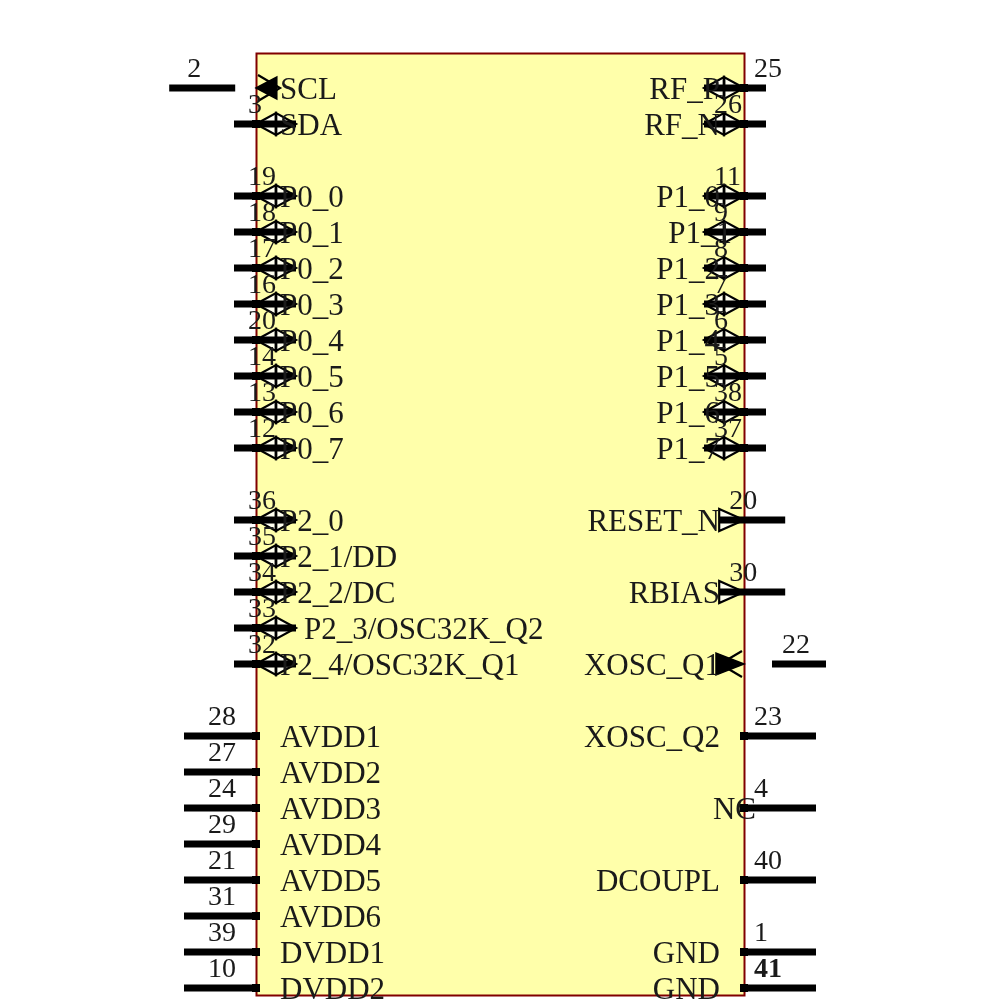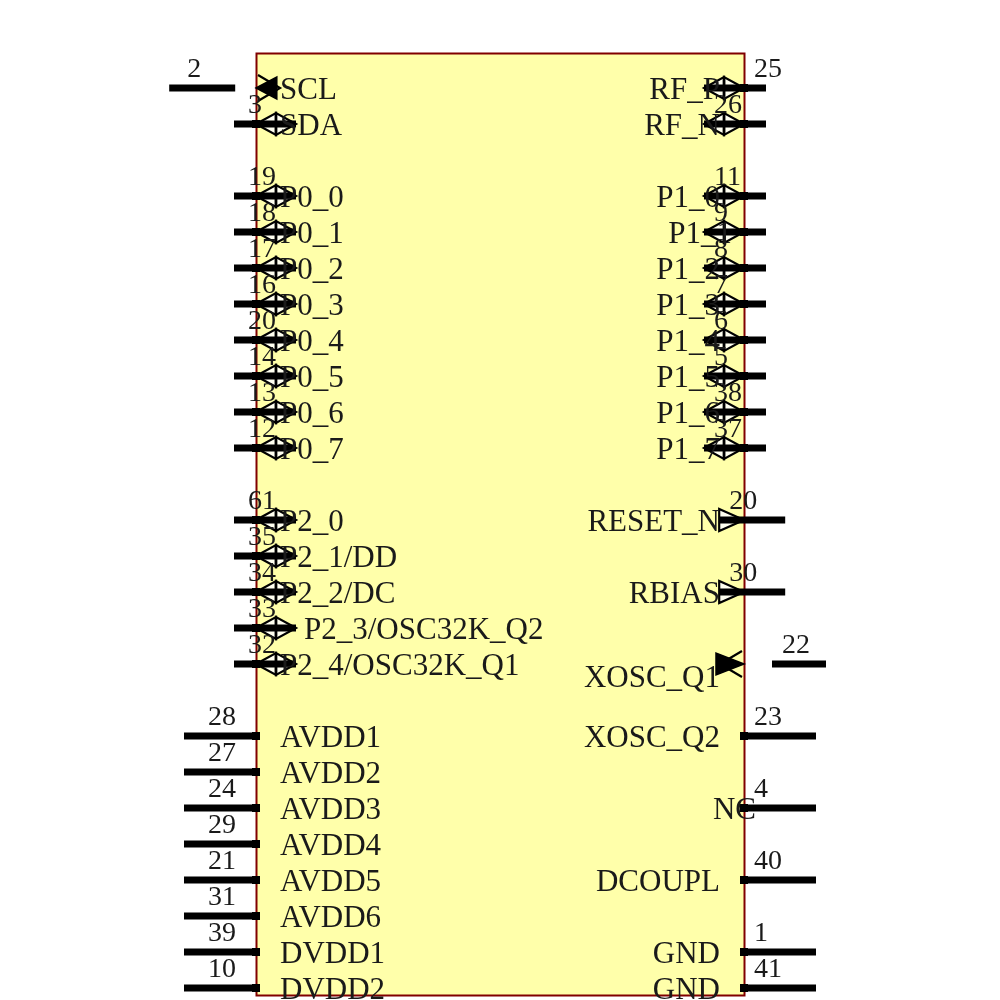--- a/index.html
+++ b/index.html
@@ -328,21 +328,21 @@
       <div class="pinnum" style="top: 270px; left: 248px;">16</div>
       <div class="pinlabel left" style="top: 289px; left: 280px;">P0_3</div>
       <div class="pinnum" style="top: 306px; left: 248px;">20</div>
       <div class="pinlabel left" style="top: 325px; left: 280px;">P0_4</div>
       <div class="pinnum" style="top: 342px; left: 248px;">14</div>
       <div class="pinlabel left" style="top: 361px; left: 280px;">P0_5</div>
       <div class="pinnum" style="top: 378px; left: 248px;">13</div>
       <div class="pinlabel left" style="top: 397px; left: 280px;">P0_6</div>
       <div class="pinnum" style="top: 414px; left: 248px;">12</div>
       <div class="pinlabel left" style="top: 433px; left: 280px;">P0_7</div>
-      <div class="pinnum" style="top: 486px; left: 248px;">61</div>
+      <div class="pinnum" style="top: 486px; left: 248px;">36</div>
       <div class="pinlabel left" style="top: 505px; left: 280px;">P2_0</div>
       <div class="pinnum" style="top: 522px; left: 248px;">35</div>
       <div class="pinlabel left" style="top: 541px; left: 280px;">P2_1/DD</div>
       <div class="pinnum" style="top: 558px; left: 248px;">34</div>
       <div class="pinlabel left" style="top: 577px; left: 280px;">P2_2/DC</div>
       <div class="pinnum" style="top: 594px; left: 248px;">33</div>
       <div class="pinlabel left" style="top: 613px; left: 280px; margin-left: 24px;">P2_3/OSC32K_Q2</div>
       <div class="pinnum" style="top: 630px; left: 248px;">32</div>
       <div class="pinlabel left" style="top: 649px; left: 280px;">P2_4/OSC32K_Q1</div>
       <div class="pinnum" style="top: 702px; left: 208px;">28</div>
@@ -379,25 +379,25 @@
       <div class="pinlabel right" style="top: 361px; left: 0px; width: 720px;">P1_5</div>
       <div class="pinnum" style="top: 378px; left: 714px;">38</div>
       <div class="pinlabel right" style="top: 397px; left: 0px; width: 720px;">P1_6</div>
       <div class="pinnum" style="top: 414px; left: 714px;">37</div>
       <div class="pinlabel right" style="top: 433px; left: 0px; width: 720px;">P1_7</div>
       <div class="pinnum" style="top: 486px; left: 729.2px;">20</div>
       <div class="pinlabel right" style="top: 505px; left: 0px; width: 720px;">RESET_N</div>
       <div class="pinnum" style="top: 558px; left: 729.2px;">30</div>
       <div class="pinlabel right" style="top: 577px; left: 0px; width: 720px;">RBIAS</div>
       <div class="pinnum" style="top: 630px; left: 782px;">22</div>
-      <div class="pinlabel right" style="top: 649px; left: 0px; width: 720px; margin-top: 12px;">XOSC_Q1</div>
+      <div class="pinlabel right" style="top: 649px; left: 0px; width: 720px;">XOSC_Q1</div>
       <div class="pinnum" style="top: 702px; left: 754px;">23</div>
       <div class="pinlabel right" style="top: 721px; left: 0px; width: 720px;">XOSC_Q2</div>
       <div class="pinnum" style="top: 774px; left: 754px;">4</div>
       <div class="pinlabel right" style="top: 793px; left: 0px; width: 720px; margin-left: 36px;">NC</div>
       <div class="pinnum" style="top: 846px; left: 754px;">40</div>
       <div class="pinlabel right" style="top: 865px; left: 0px; width: 720px;">DCOUPL</div>
       <div class="pinnum" style="top: 918px; left: 754px;">1</div>
       <div class="pinlabel right" style="top: 937px; left: 0px; width: 720px;">GND</div>
-      <div class="pinnum" style="top: 954px; left: 754px;">41</div>
+      <div class="pinnum" style="top: 954px; left: 754px; font-weight: bold;">41</div>
       <div class="pinlabel right" style="top: 973px; left: 0px; width: 720px;">GND</div>
     </div>
 </div>
 
 </body></html>

